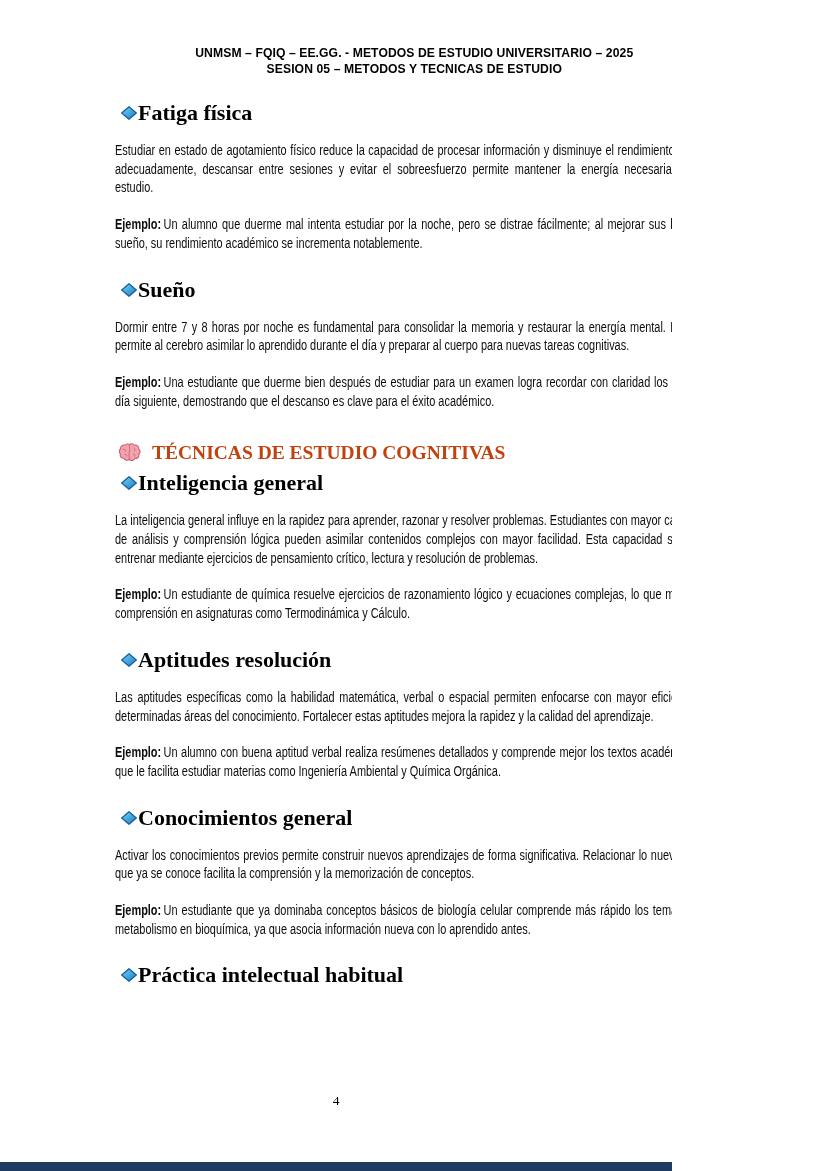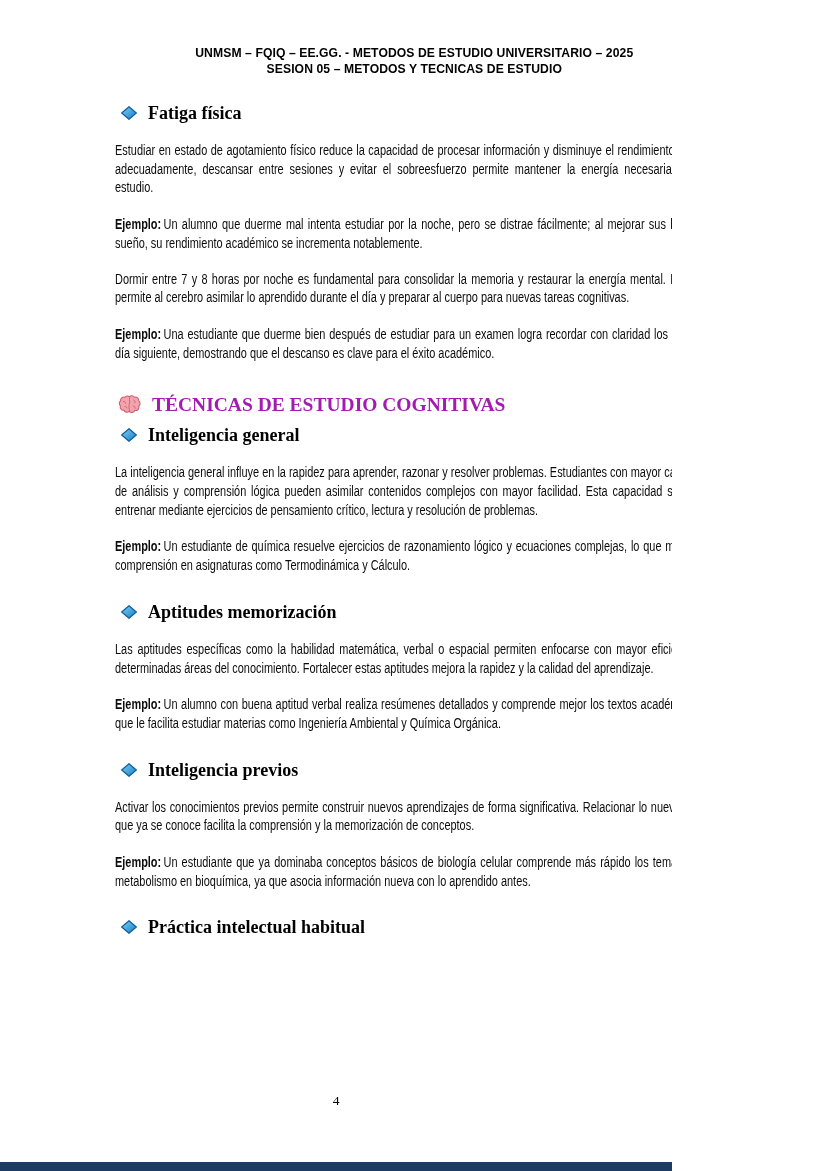--- a/index.html
+++ b/index.html
@@ -43,41 +43,41 @@
     text-align: justify;
     margin: 17px 0 0;
     color: #0c0c0c;
   }
   p.example { margin-top: 18px; }
   .ex-label { font-weight: 700; margin-right: 3px; }
 
   h2.sub {
     display: flex;
     align-items: center;
-    gap: 11px;
+    gap: 1px;
     margin: 26px 0 0;
     padding-left: 6px;
     font-family: "Liberation Serif", serif;
-    font-size: 18px;
+    font-size: 22px;
     line-height: 22px;
     font-weight: 700;
     color: #000;
   }
 
   h1.major {
     display: flex;
     align-items: center;
     gap: 10px;
     margin: 30px 0 0;
     padding-left: 3px;
     font-family: "Liberation Serif", serif;
     font-size: 19.5px;
     line-height: 25px;
     font-weight: 700;
-    color: #a21caf;
+    color: #c2410c;
   }
 
   .gap-top { margin-top: 68px; text-align: center; }
 
   .icon-svg { flex: 0 0 auto; display: inline-flex; }
 
   .page-number {
     position: absolute;
     left: 0; right: 0;
     bottom: 62px;
@@ -120,20 +120,28 @@
             <polygon points="8,0.7 15.3,7 8,13.3 0.7,7" fill="url(#diamondGrad)" stroke="#0e5f9e" stroke-width="1.2"></polygon>
           </svg>
       </span>
       <span>Fatiga física</span>
     </h2>
     <p class="para narrow">Estudiar en estado de agotamiento físico reduce la capacidad de procesar información y disminuye el rendimiento. Dormir adecuadamente, descansar entre sesiones y evitar el sobreesfuerzo permite mantener la energía necesaria para el estudio.</p>
     <p class="para example narrow">
       <strong class="ex-label">Ejemplo:</strong><span>Un alumno que duerme mal intenta estudiar por la noche, pero se distrae fácilmente; al mejorar sus horas de sueño, su rendimiento académico se incrementa notablemente.</span>
     </p>
 
+    <h2 class="sub">
+      <span class="icon-svg">
+        <svg width="16" height="14" viewBox="0 0 16 14">
+            <polygon points="8,0.7 15.3,7 8,13.3 0.7,7" fill="url(#diamondGrad)" stroke="#0e5f9e" stroke-width="1.2"></polygon>
+          </svg>
+      </span>
+      <span>Sueño</span>
+    </h2>
     <p class="para narrow">Dormir entre 7 y 8 horas por noche es fundamental para consolidar la memoria y restaurar la energía mental. El sueño permite al cerebro asimilar lo aprendido durante el día y preparar al cuerpo para nuevas tareas cognitivas.</p>
     <p class="para example narrow">
       <strong class="ex-label">Ejemplo:</strong><span>Una estudiante que duerme bien después de estudiar para un examen logra recordar con claridad los temas al día siguiente, demostrando que el descanso es clave para el éxito académico.</span>
     </p>
 
     <h1 class="major">
       <span class="icon-svg">
         <svg width="24" height="20" viewBox="0 0 24 20">
           <path d="M7 2.2 C4.4 1.4 2.2 3.4 2.6 5.8 C1 7 1 9.6 2.4 10.8 C1.6 13.4 3.6 15.6 6 15.2 C6.8 17.4 9.6 18 11.2 16.4 C13 18.2 15.8 17.6 16.8 15.4 C19.4 16 21.6 13.8 20.8 11.2 C22.6 9.8 22.4 7 20.8 6 C21.2 3.4 18.8 1.4 16.4 2.2 C15.2 0.4 12.4 0.4 11.6 2 C10.4 0.6 8 0.8 7 2.2 Z" fill="#f3a3ae" stroke="#c9606e" stroke-width="1.1"></path>
           <path d="M11.7 2.4 C11 5 12.4 7 11.2 9.4 C10.4 11.2 11.6 13.6 11.4 16" fill="none" stroke="#c9606e" stroke-width="0.9"></path>
@@ -155,34 +163,34 @@
     <p class="para example narrow">
       <strong class="ex-label">Ejemplo:</strong><span>Un estudiante de química resuelve ejercicios de razonamiento lógico y ecuaciones complejas, lo que mejora su comprensión en asignaturas como Termodinámica y Cálculo.</span>
     </p>
 
     <h2 class="sub">
       <span class="icon-svg">
         <svg width="16" height="14" viewBox="0 0 16 14">
             <polygon points="8,0.7 15.3,7 8,13.3 0.7,7" fill="url(#diamondGrad)" stroke="#0e5f9e" stroke-width="1.2"></polygon>
           </svg>
       </span>
-      <span>Aptitudes memorización</span>
+      <span>Aptitudes resolución</span>
     </h2>
     <p class="para narrow">Las aptitudes específicas como la habilidad matemática, verbal o espacial permiten enfocarse con mayor eficiencia en determinadas áreas del conocimiento. Fortalecer estas aptitudes mejora la rapidez y la calidad del aprendizaje.</p>
     <p class="para example narrow">
       <strong class="ex-label">Ejemplo:</strong><span>Un alumno con buena aptitud verbal realiza resúmenes detallados y comprende mejor los textos académicos, lo que le facilita estudiar materias como Ingeniería Ambiental y Química Orgánica.</span>
     </p>
 
     <h2 class="sub">
       <span class="icon-svg">
         <svg width="16" height="14" viewBox="0 0 16 14">
             <polygon points="8,0.7 15.3,7 8,13.3 0.7,7" fill="url(#diamondGrad)" stroke="#0e5f9e" stroke-width="1.2"></polygon>
           </svg>
       </span>
-      <span>Inteligencia previos</span>
+      <span>Conocimientos general</span>
     </h2>
     <p class="para narrow">Activar los conocimientos previos permite construir nuevos aprendizajes de forma significativa. Relacionar lo nuevo con lo que ya se conoce facilita la comprensión y la memorización de conceptos.</p>
     <p class="para example narrow">
       <strong class="ex-label">Ejemplo:</strong><span>Un estudiante que ya dominaba conceptos básicos de biología celular comprende más rápido los temas sobre metabolismo en bioquímica, ya que asocia información nueva con lo aprendido antes.</span>
     </p>
 
     <h2 class="sub gap-top">
       <span class="icon-svg">
         <svg width="16" height="14" viewBox="0 0 16 14">
             <polygon points="8,0.7 15.3,7 8,13.3 0.7,7" fill="url(#diamondGrad)" stroke="#0e5f9e" stroke-width="1.2"></polygon>

